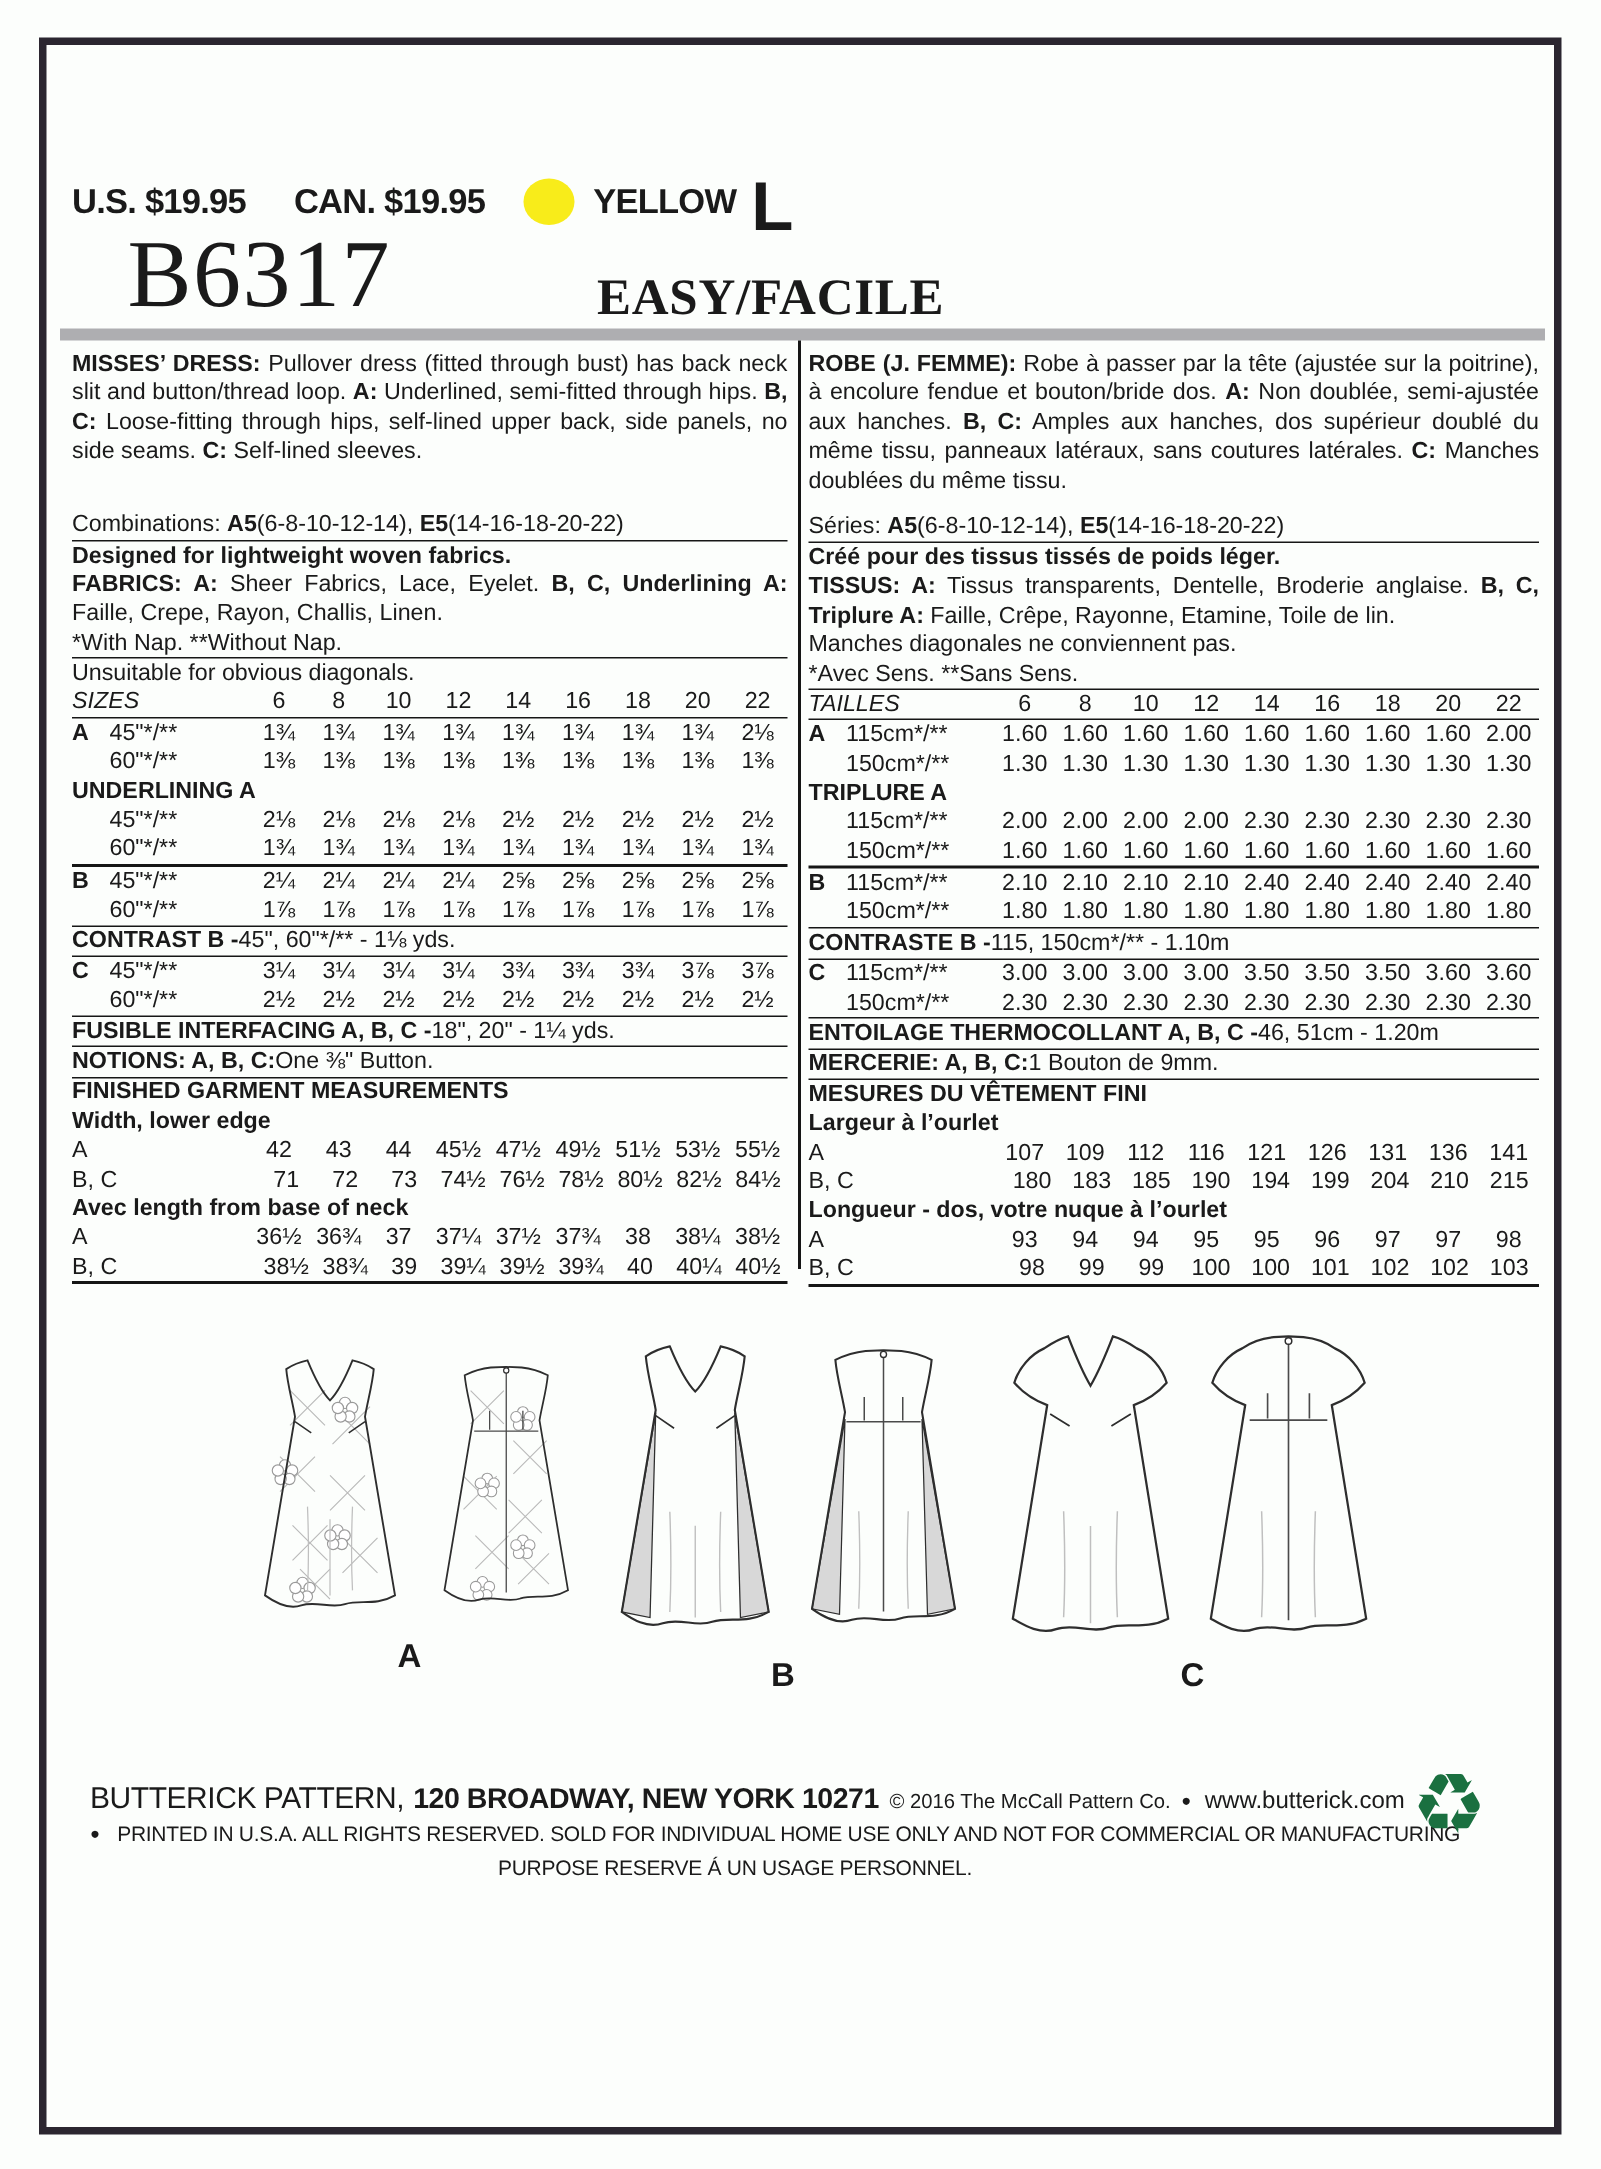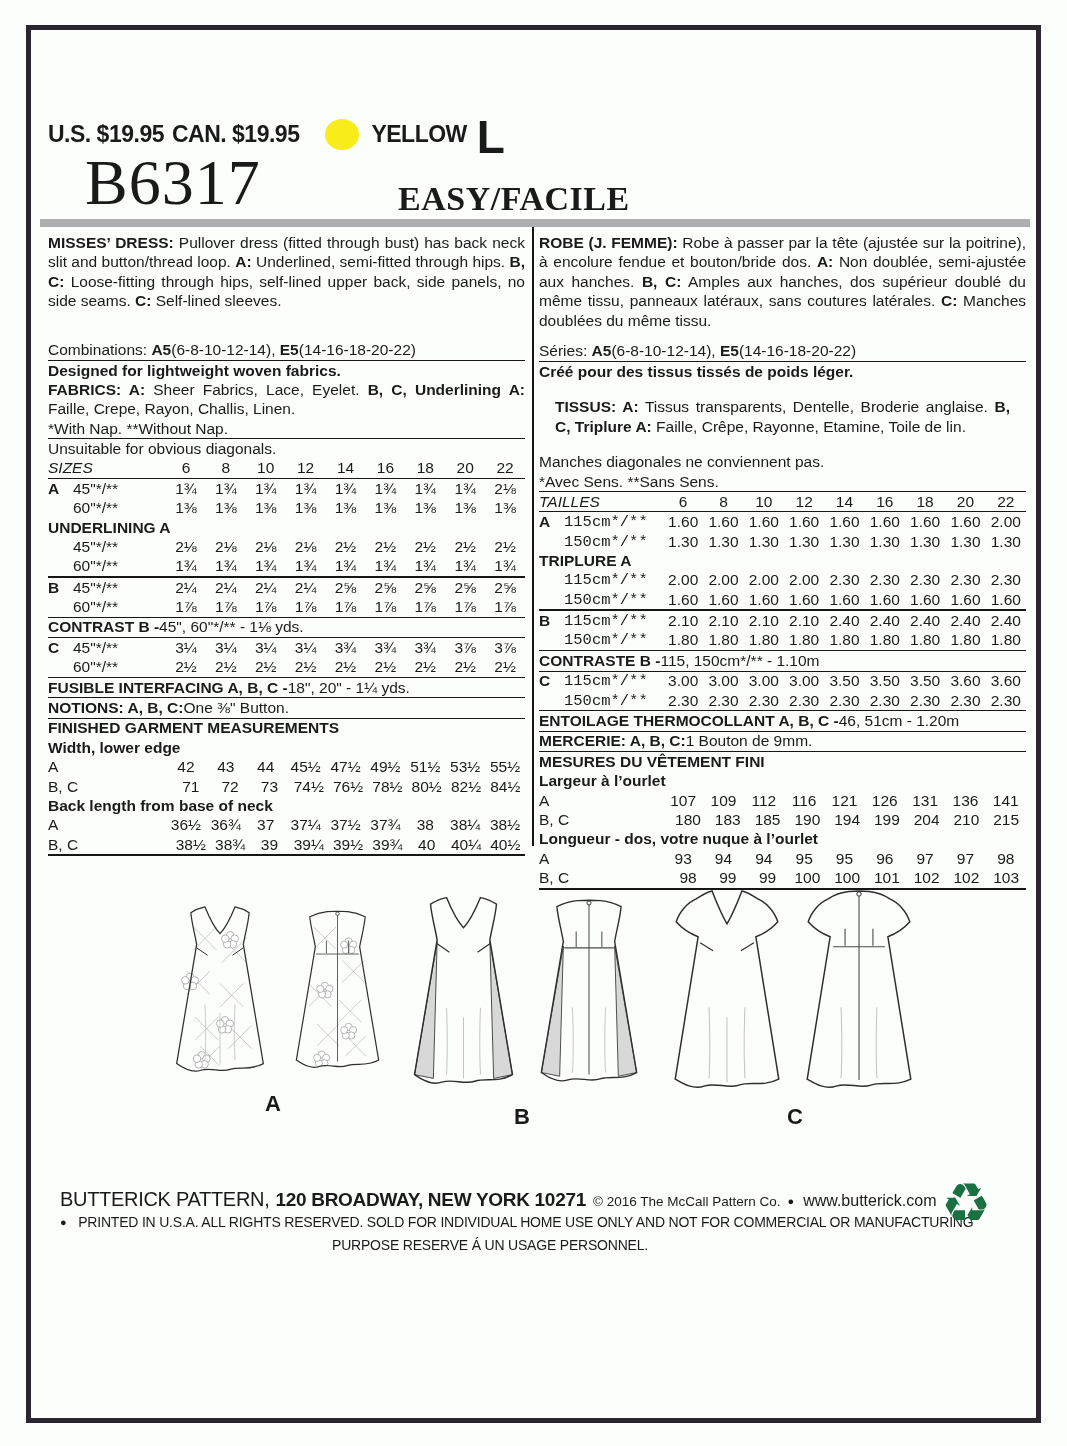--- a/index.html
+++ b/index.html
@@ -33,21 +33,21 @@
   .mt-l{margin-top:29px;}
   .mt-r{margin-top:11px;}
   .bold{font-weight:700;}
   .rb{border-bottom:1.6px solid #161616;}
   .rb2{border-bottom:2.2px solid #161616;}
   .rt2{border-top:2.2px solid #161616;}
   .trow,.sec{display:flex;align-items:center;height:19.4px;white-space:nowrap;}
   .c-letter{flex:0 0 25px;font-weight:700;white-space:nowrap;}
   .meas .c-letter{font-weight:400;}
   .c-sub{flex:0 0 93px;}
-  .col-right .c-sub{flex:0 0 99px;font-family:Liberation Mono, monospace;}
+  .col-right .c-sub{flex:0 0 99px;}
   .c-lab{flex:0 0 118px;font-style:italic;}
   .col-right .c-lab{flex:0 0 124px;}
   .c-val{flex:1 1 0;text-align:center;}
   .grp{margin:0;}
   
   .illos{position:absolute;left:0;top:0;width:1067px;height:1446px;pointer-events:none;}
   .dress{position:absolute;}
   .view-label{position:absolute;font-weight:700;font-size:22px;width:24px;text-align:center;}
   
   .f-line1{position:absolute;left:60px;top:1188px;display:flex;align-items:baseline;white-space:nowrap;}
@@ -62,21 +62,21 @@
   .recycle{position:absolute;left:941px;top:1176px;font-family:"DejaVu Sans",sans-serif;
     font-size:56px;line-height:1;color:#1a7040;}
 </style>
 </head>
 <body>
 
 <div class="frame"></div>
 
 <div class="price-row">
   <span class="price">U.S. $19.95</span>
-  <span class="price" style="margin-left:8px">CAN. $19.95</span>
+  <span class="price" style="margin-left:32px">CAN. $19.95</span>
   <span class="dot" style="background:#f8ec1a"></span>
   <span class="colorname">YELLOW</span>
   <span class="sizeletter">L</span>
 </div>
 <div class="patnum">B6317</div>
 <div class="difficulty">EASY/FACILE</div>
 <div class="graybar"></div>
 <div class="divider"></div>
 
 <div class="col col-left">
@@ -257,21 +257,21 @@
         <span class="c-val">73</span>
         <span class="c-val">74½</span>
         <span class="c-val">76½</span>
         <span class="c-val">78½</span>
         <span class="c-val">80½</span>
         <span class="c-val">82½</span>
         <span class="c-val">84½</span>
       </div>
     </div>
 
-  <div class="sec bold">Back length from base of neck</div>
+  <div class="sec bold">Avec length from base of neck</div>
 
   <div class="grp meas rb2">
 
       <div class="trow">
         <span class="c-letter">A</span>
         <span class="c-sub"></span>
         <span class="c-val">36½</span>
         <span class="c-val">36¾</span>
         <span class="c-val">37</span>
         <span class="c-val">37¼</span>
@@ -295,21 +295,21 @@
         <span class="c-val">40¼</span>
         <span class="c-val">40½</span>
       </div>
     </div>
 </div>
 
 <div class="col col-right">
   <p class="desc"><b>ROBE (J. FEMME):</b> Robe à passer par la tête (ajustée sur la poitrine), à encolure fendue et bouton/bride dos. <b>A:</b> Non doublée, semi-ajustée aux hanches. <b>B, C:</b> Amples aux hanches, dos supérieur doublé du même tissu, panneaux latéraux, sans coutures latérales. <b>C:</b> Manches doublées du même tissu.</p>
   <div class="combs mt-r rb">Séries: <b>A5</b>(6-8-10-12-14), <b>E5</b>(14-16-18-20-22)</div>
   <div class="line bold">Créé pour des tissus tissés de poids léger.</div>
-  <p class="desc" style="margin:16px"><b>TISSUS: A:</b> Tissus transparents, Dentelle, Broderie anglaise. <b>B, C, Triplure A:</b> Faille, Crêpe, Rayonne, Etamine, Toile de lin.</p>
+  <p class="desc" style="margin:0"><b>TISSUS: A:</b> Tissus transparents, Dentelle, Broderie anglaise. <b>B, C, Triplure A:</b> Faille, Crêpe, Rayonne, Etamine, Toile de lin.</p>
   <div class="line">Manches diagonales ne conviennent pas.</div>
   <div class="line rb">*Avec Sens. **Sans Sens.</div>
 
   <div class="trow rb">
     <span class="c-lab">TAILLES</span>
     <span class="c-val">6</span>
     <span class="c-val">8</span>
     <span class="c-val">10</span>
     <span class="c-val">12</span>
     <span class="c-val">14</span>

